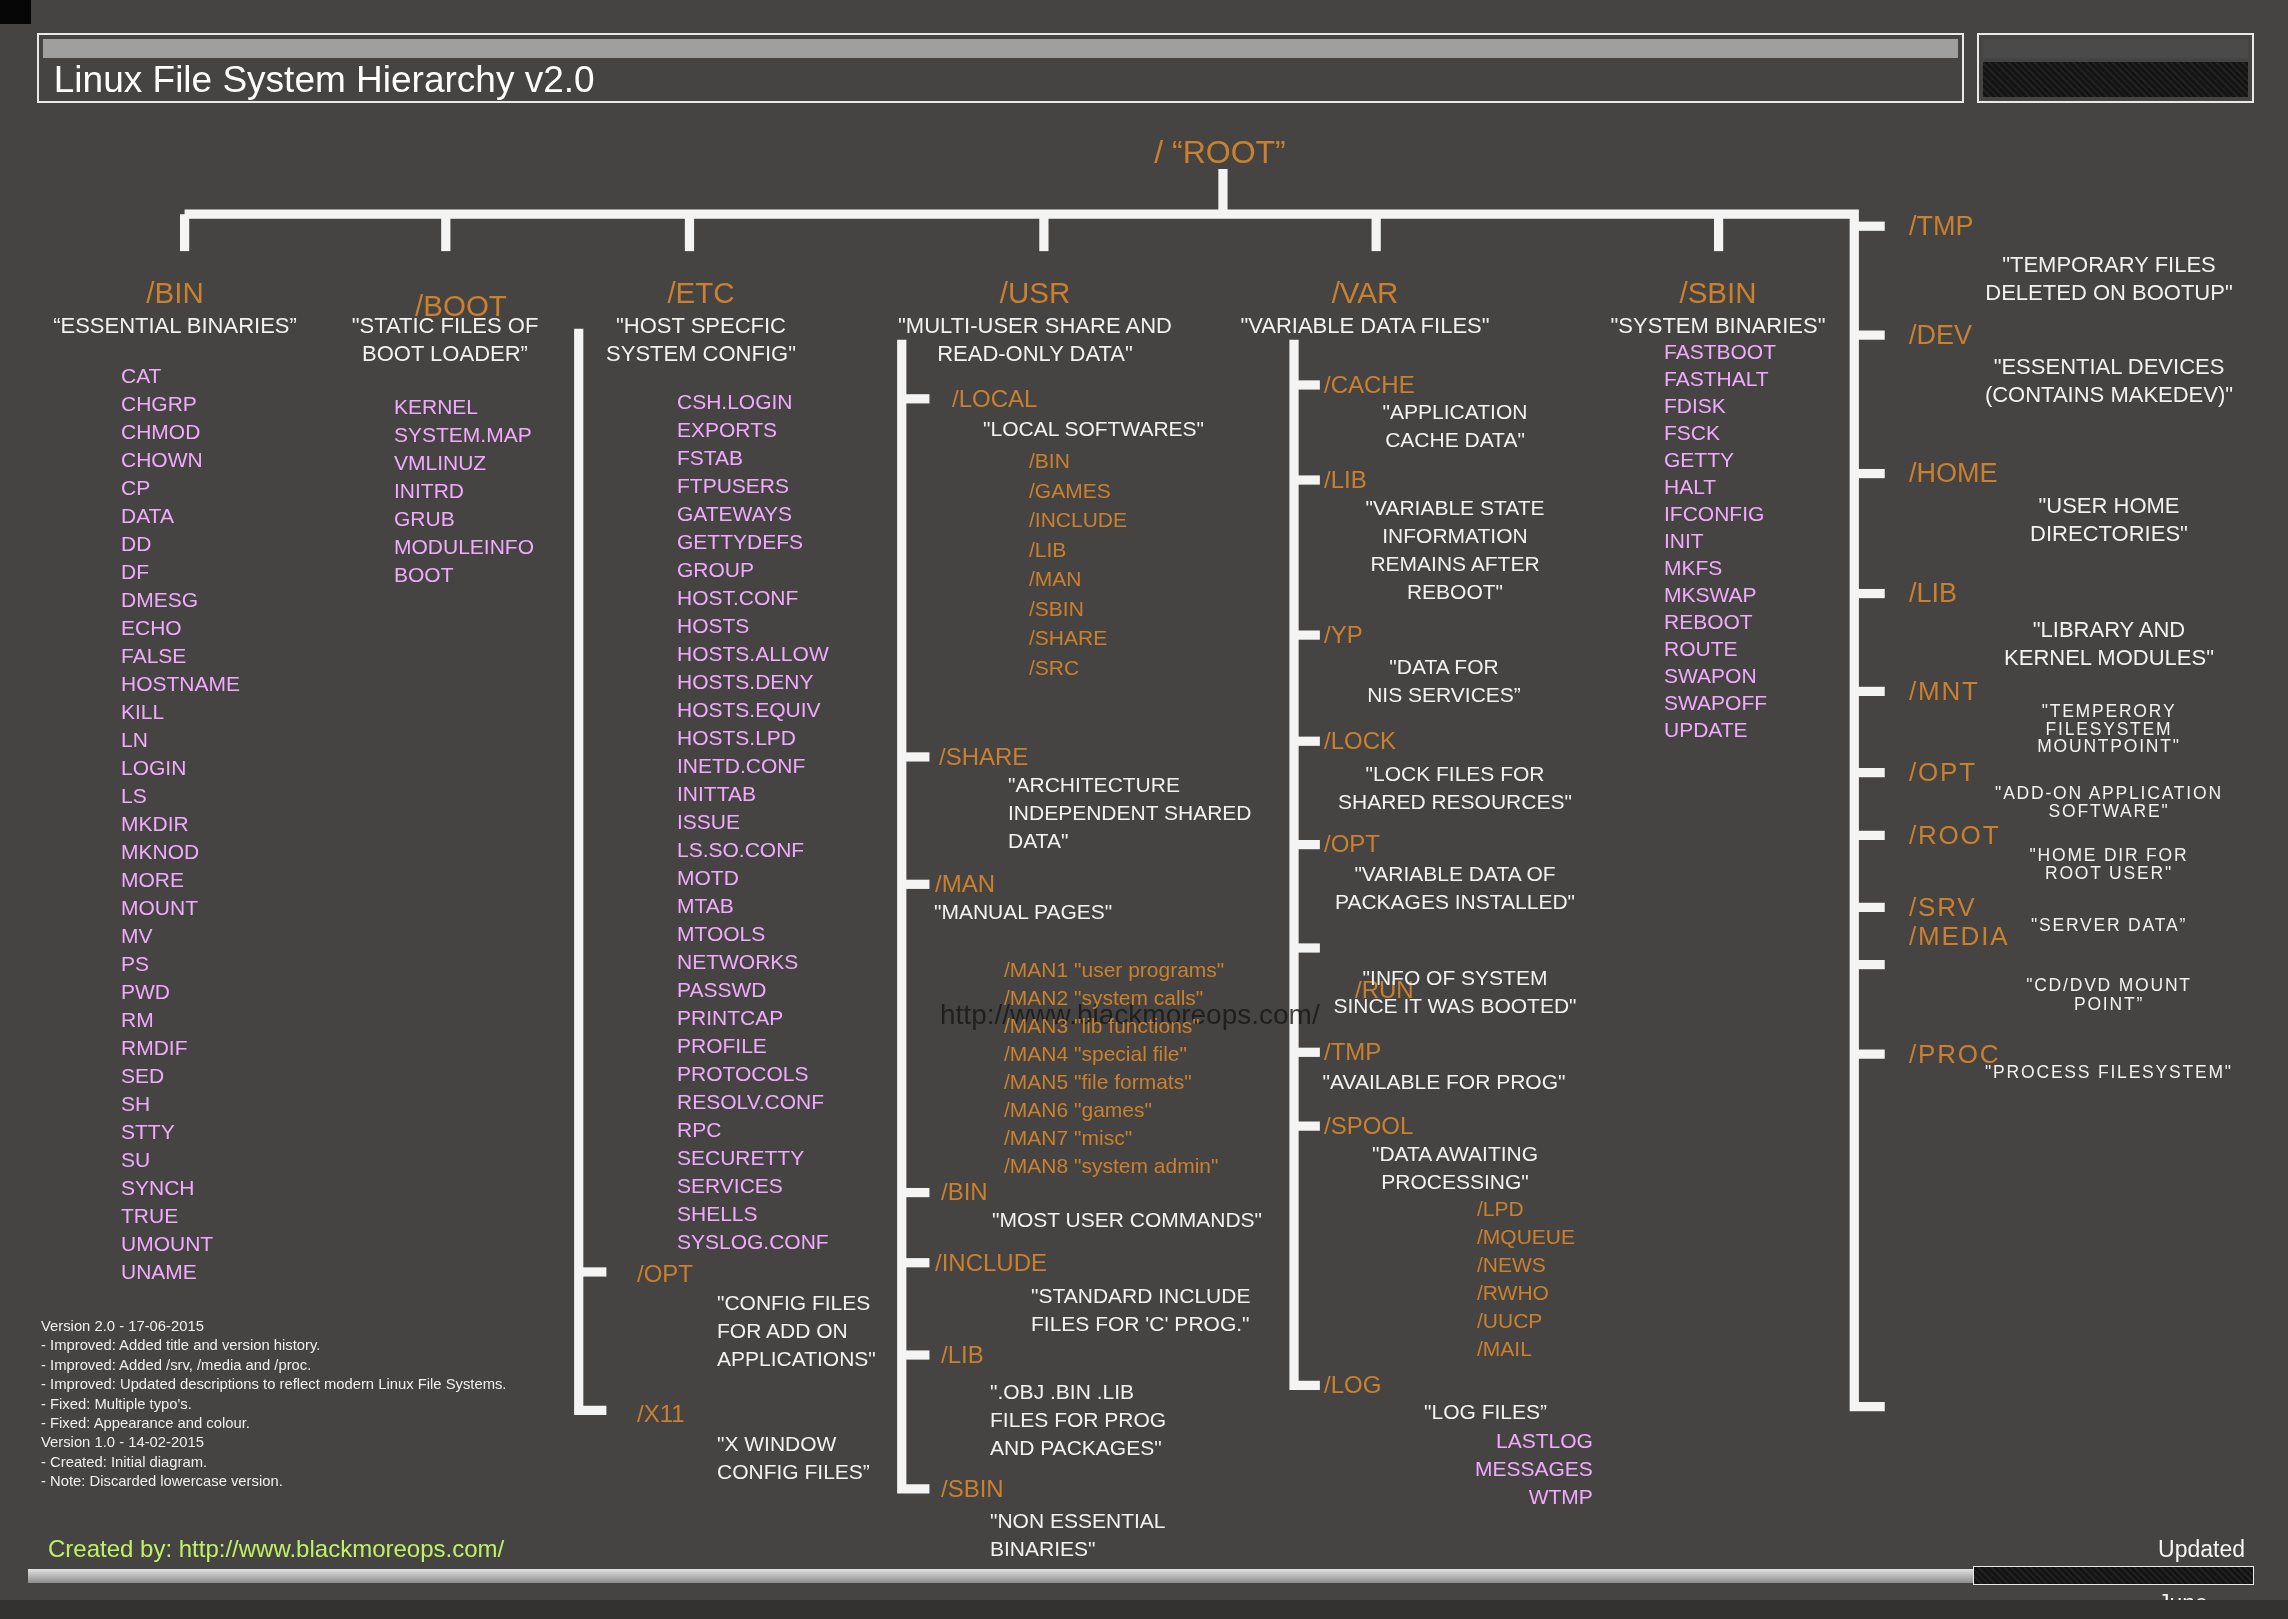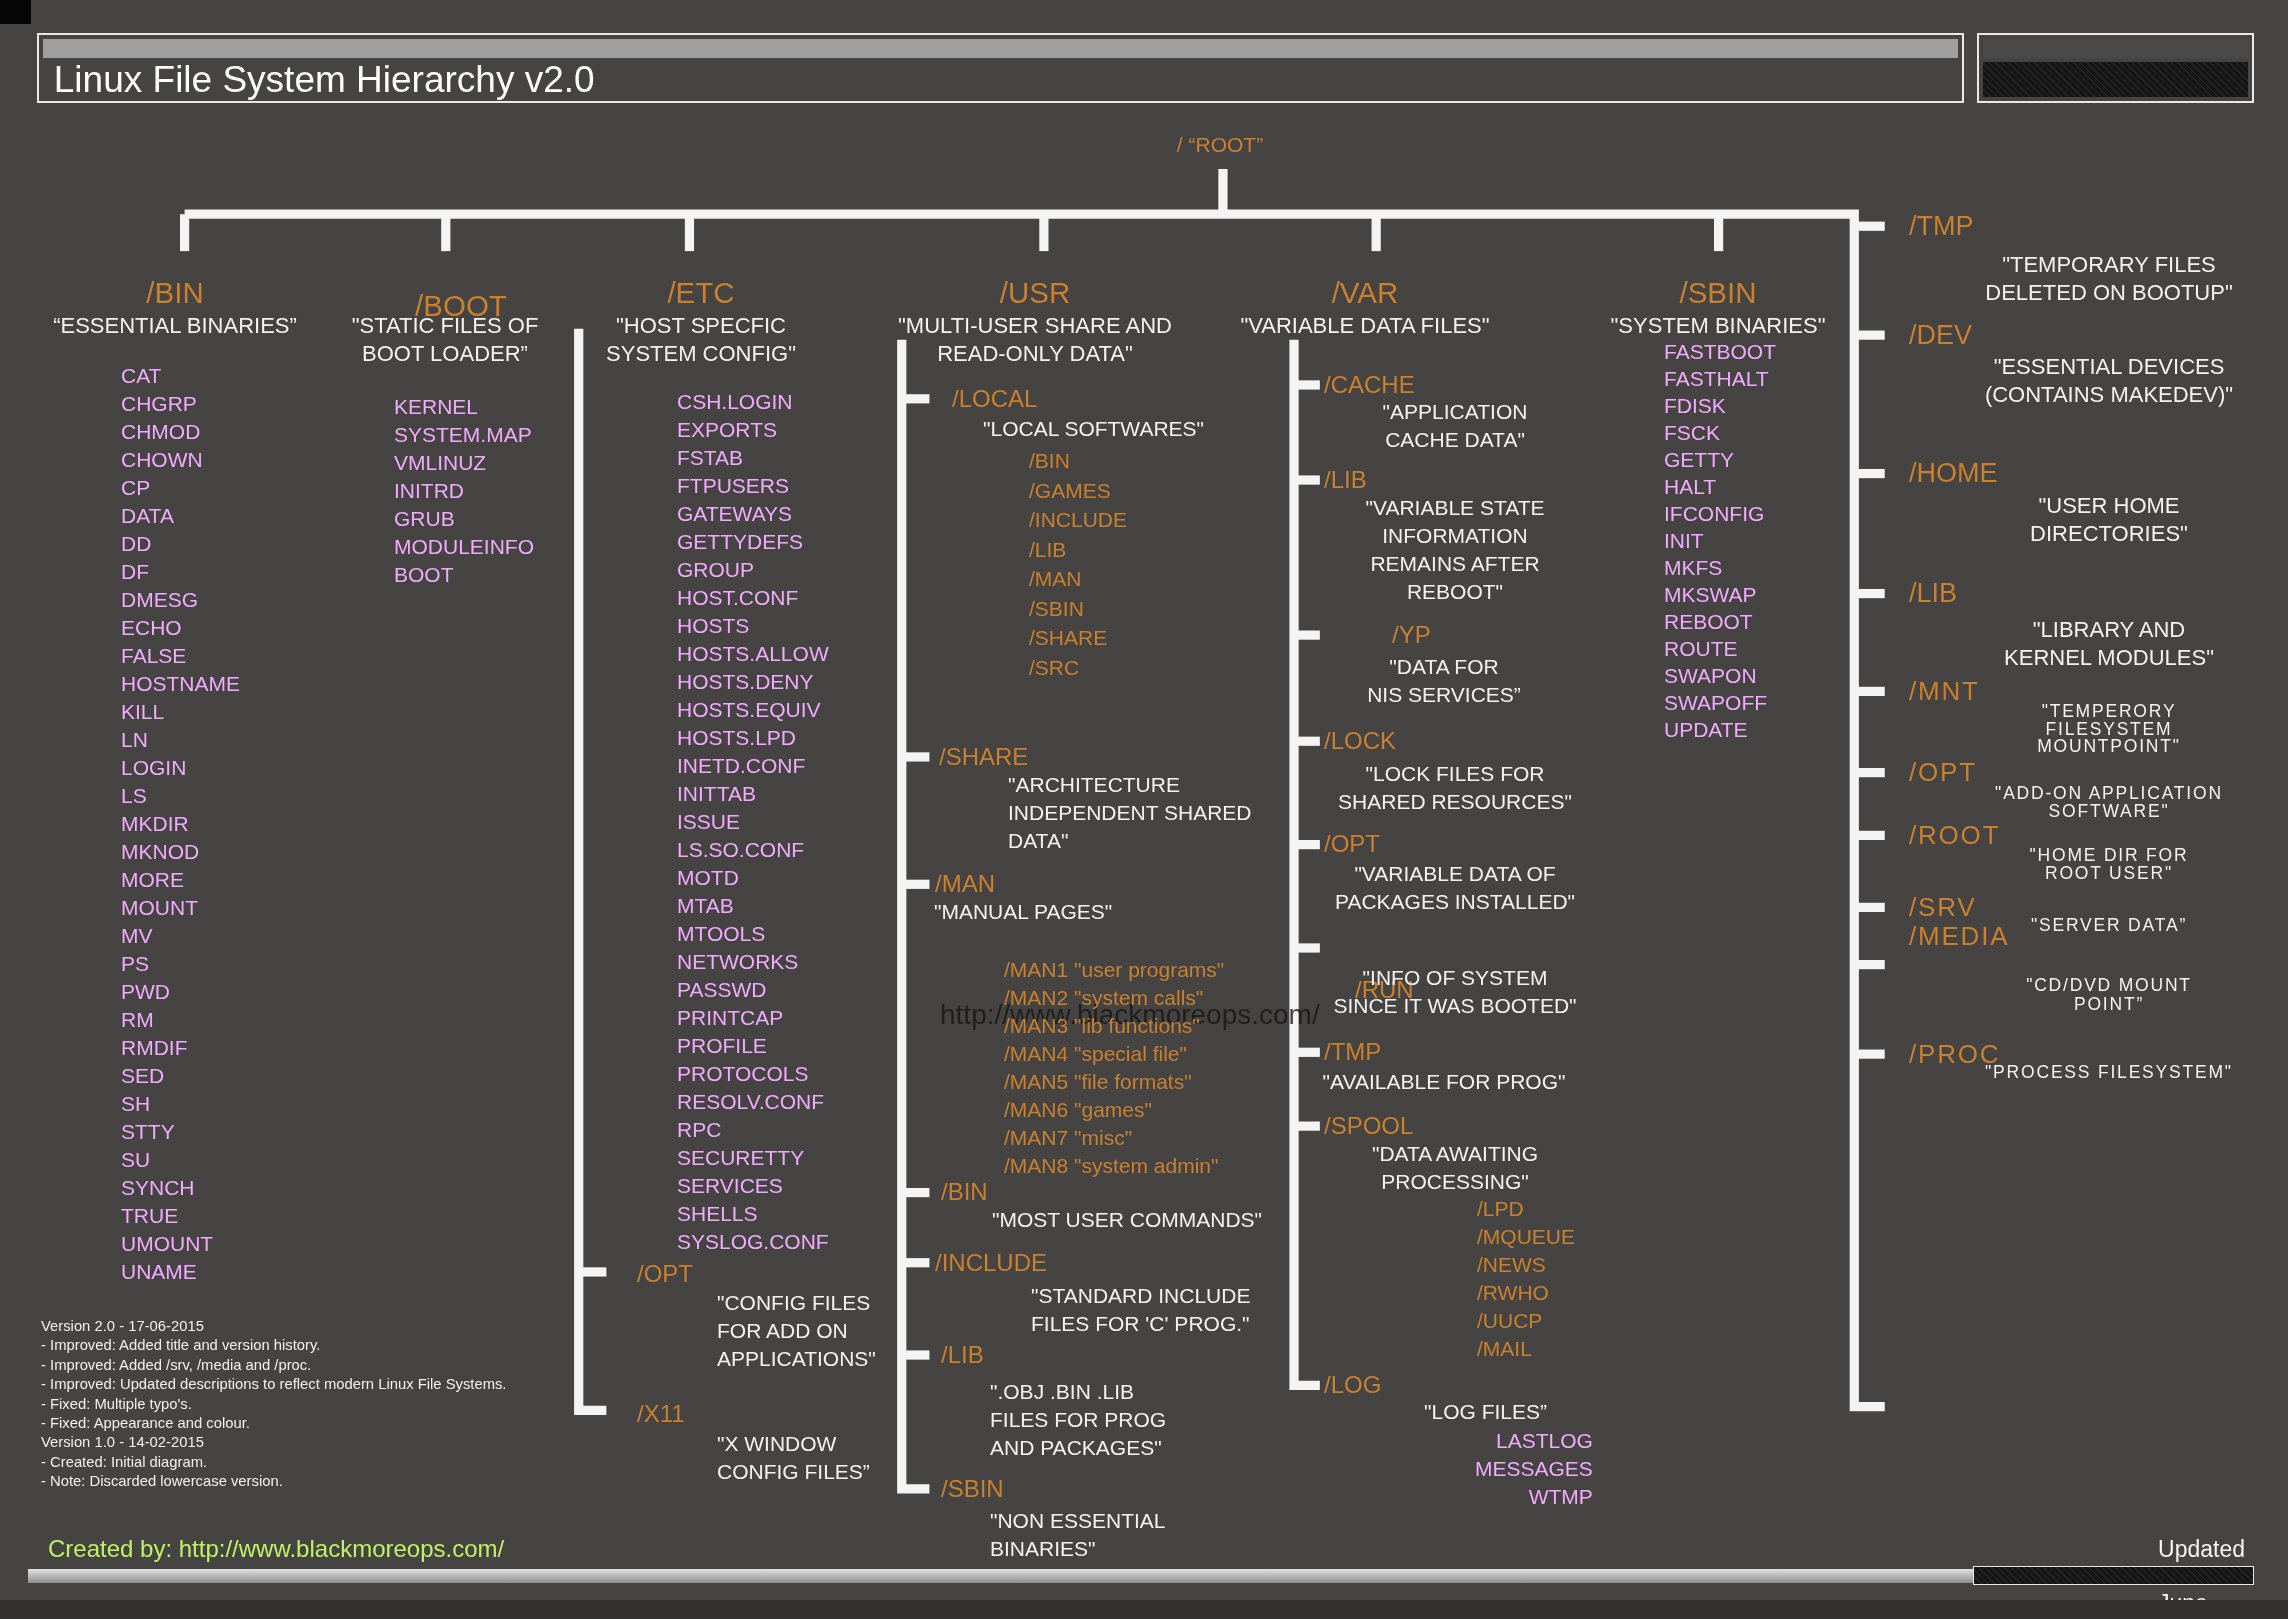--- a/index.html
+++ b/index.html
@@ -3,21 +3,21 @@
 <meta charset="utf-8">
 <style>
   html,body{margin:0;padding:0;background:#464442;}
   #stage{position:relative;width:2289px;height:1620px;background:#464442;
          font-family:"Liberation Sans",sans-serif;overflow:hidden;}
   .t{position:absolute;white-space:nowrap;}
   .dir{color:#c9802f;}
   .file{color:#f0abfc;}
   .desc{color:#f2f2f2;}
   .hdr{font-size:29.5px;}
-  .root{font-size:21px;}
+  .root{font-size:32px;margin-top:7px;}
   .item{font-size:21px;}
   .branch-label{font-size:24px;}
   .desc-block{font-size:22px;}
   .branch-desc{font-size:21px;}
   .sub{font-size:21px;}
   .right-label{font-size:27px;}
   .right-label.sp{letter-spacing:1.8px;font-size:26px;}
   .desc-block.sp{letter-spacing:1.8px;font-size:17.5px;}
   .center{text-align:center;}
   .line{display:block;}
@@ -288,21 +288,21 @@
       <div class="line">"APPLICATION</div>
       <div class="line">CACHE DATA"</div>
     </div>
     <div class="t branch-label dir" style="left: 1324px; top: 480px; transform: translateY(-50%);">/LIB</div>
     <div class="t desc branch-desc" style="left: 1455px; top: 494px; line-height: 28px; text-align: center; transform: translateX(-50%);">
       <div class="line">"VARIABLE STATE</div>
       <div class="line">INFORMATION</div>
       <div class="line">REMAINS AFTER</div>
       <div class="line">REBOOT"</div>
     </div>
-    <div class="t branch-label dir" style="left: 1392px; top: 635px; transform: translateY(-50%); text-align: right;">/YP</div>
+    <div class="t branch-label dir" style="left: 1324px; top: 635px; transform: translateY(-50%); text-align: right;">/YP</div>
     <div class="t desc branch-desc" style="left: 1444px; top: 653px; line-height: 28px; text-align: center; transform: translateX(-50%);">
       <div class="line">"DATA FOR</div>
       <div class="line">NIS SERVICES”</div>
     </div>
     <div class="t branch-label dir" style="left: 1324px; top: 741px; transform: translateY(-50%);">/LOCK</div>
     <div class="t desc branch-desc" style="left: 1455px; top: 760px; line-height: 28px; text-align: center; transform: translateX(-50%);">
       <div class="line">"LOCK FILES FOR</div>
       <div class="line">SHARED RESOURCES"</div>
     </div>
     <div class="t branch-label dir" style="left: 1324px; top: 844px; transform: translateY(-50%);">/OPT</div>

